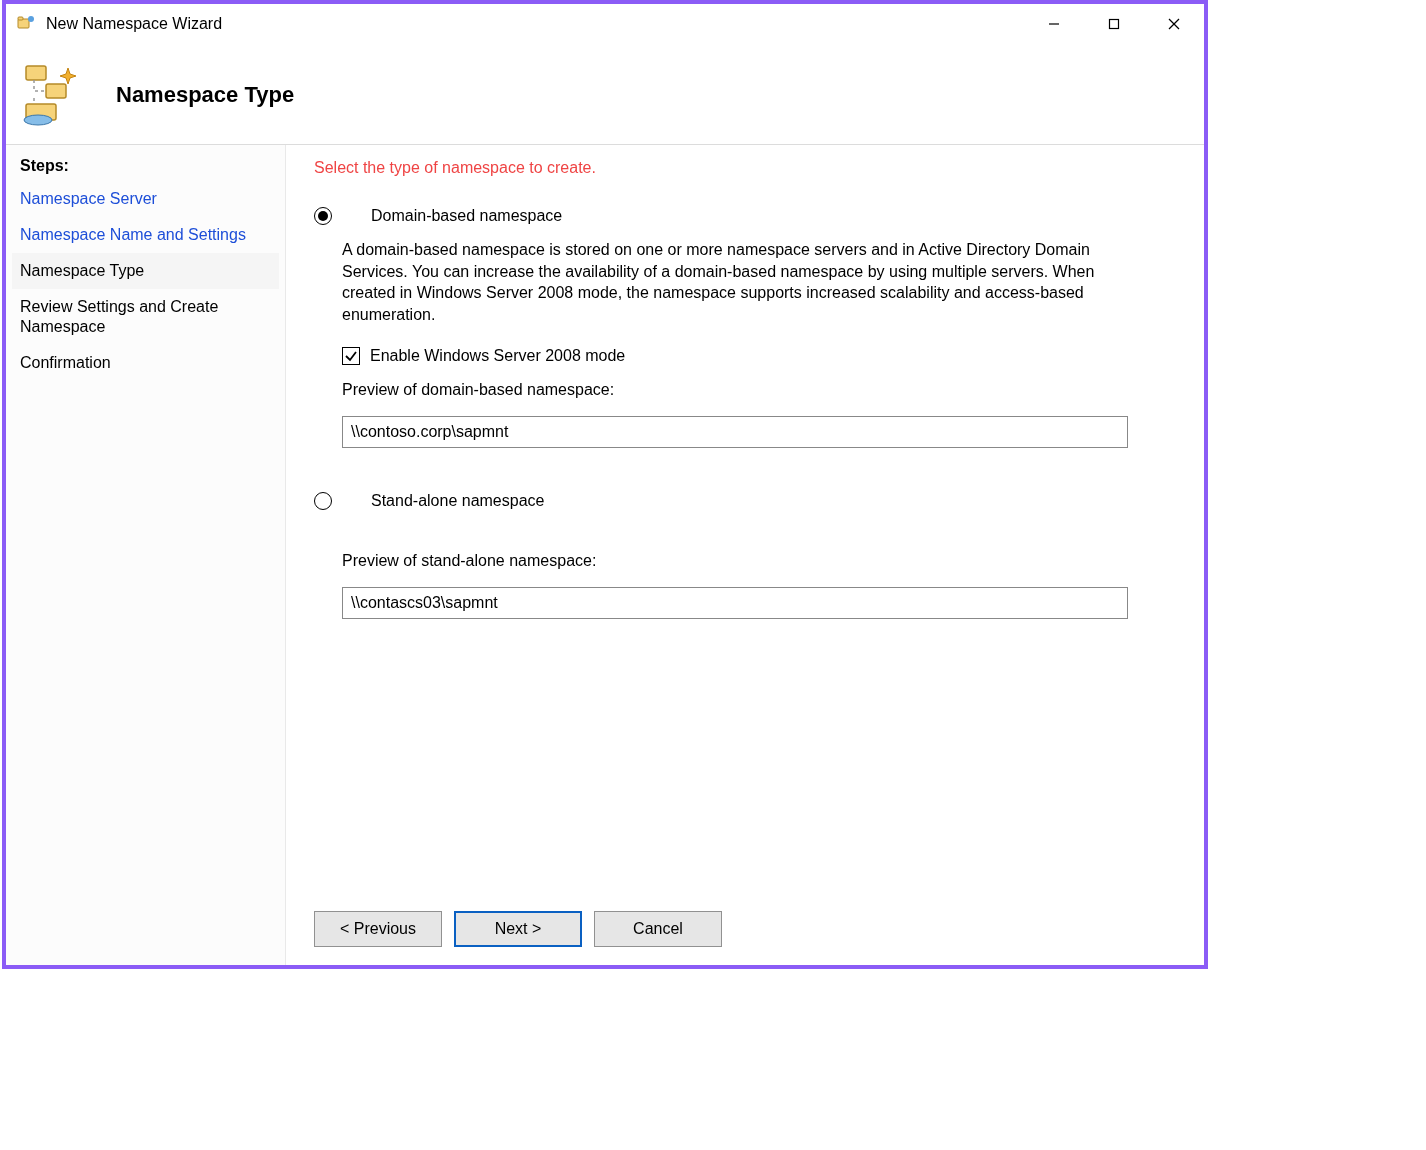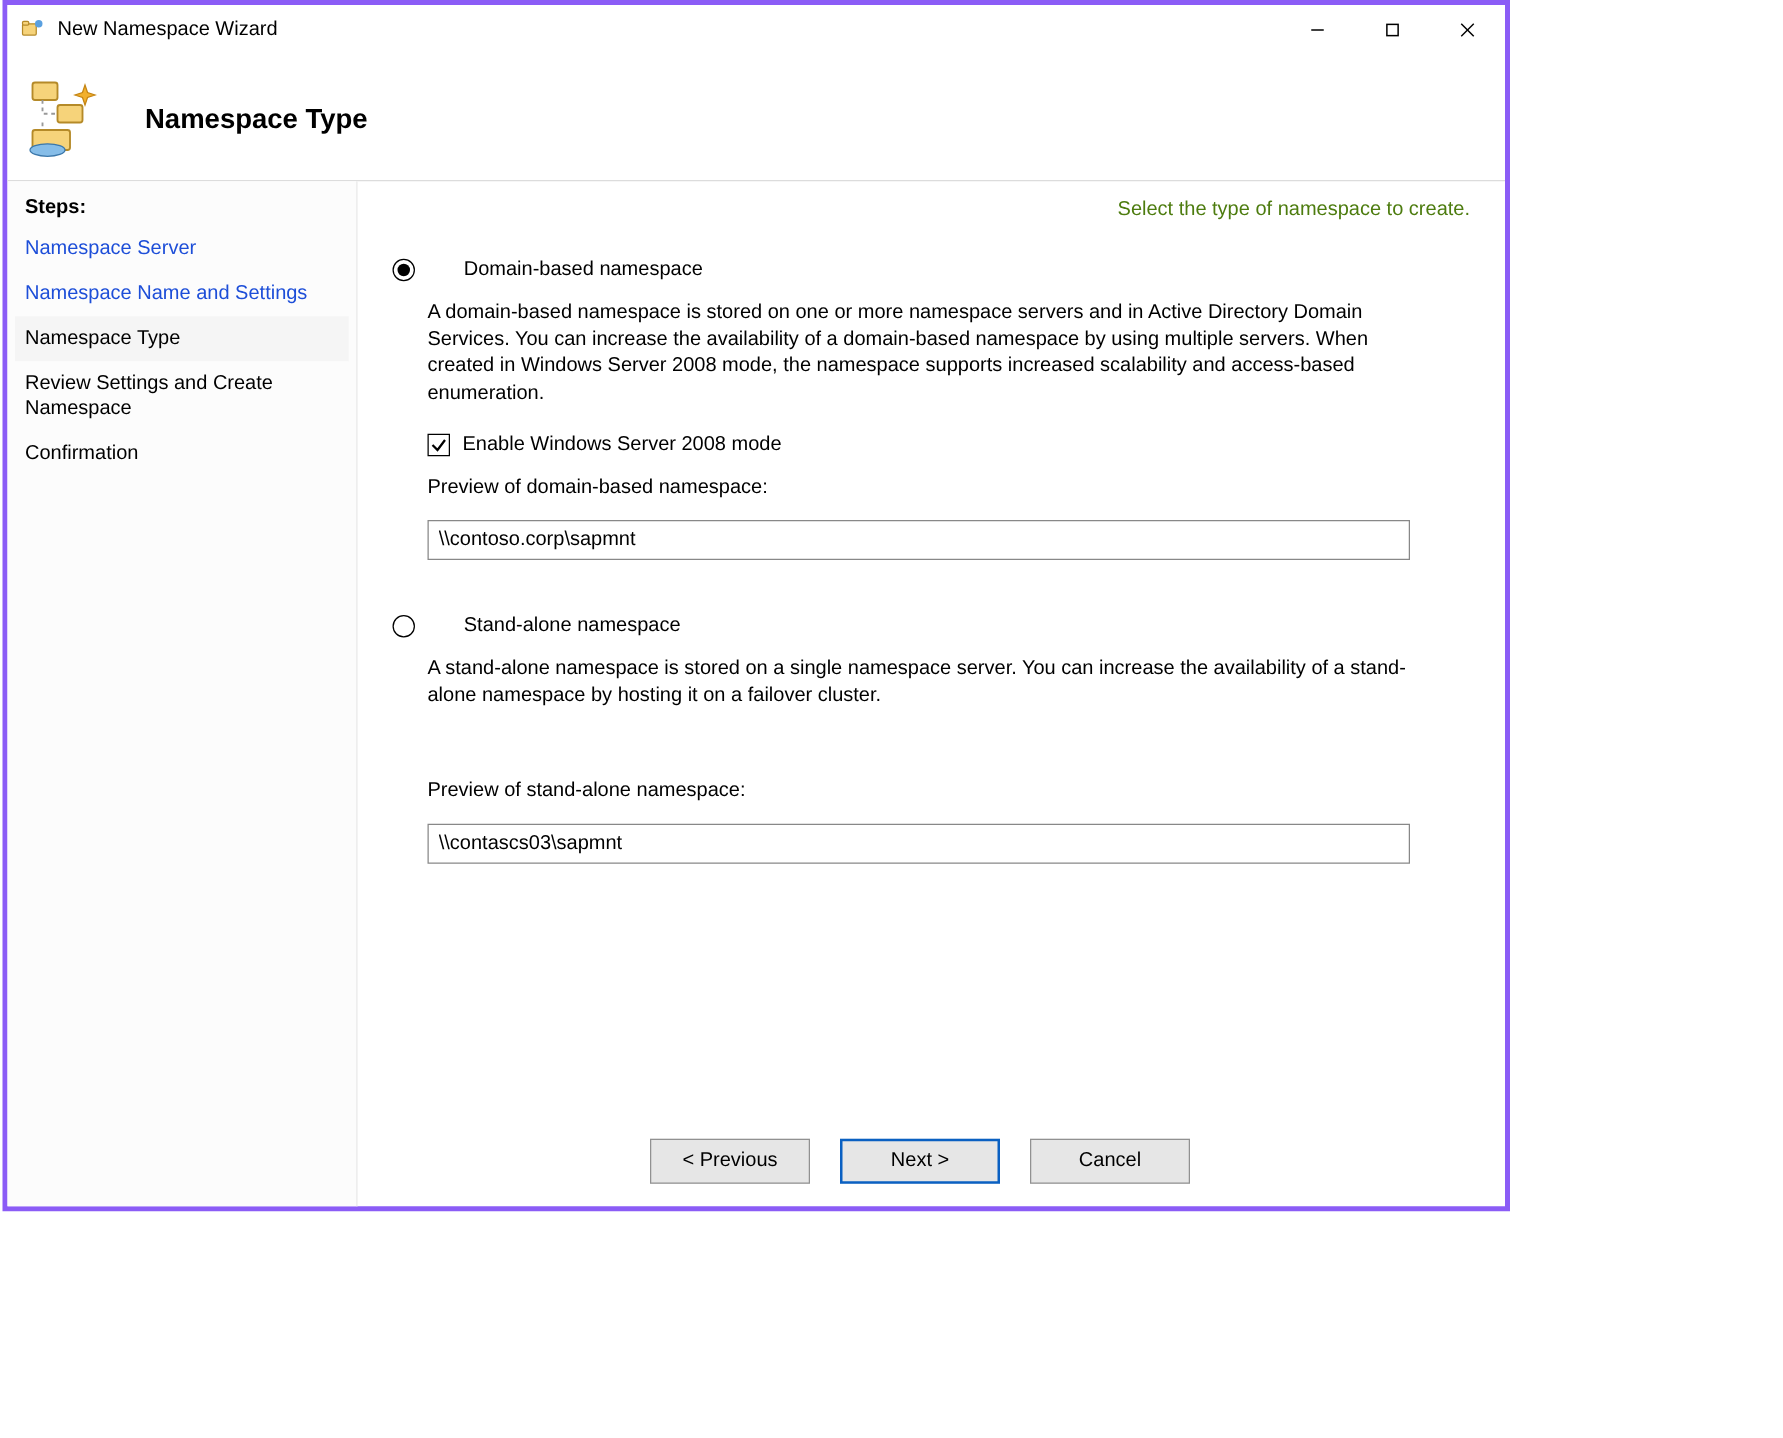--- a/index.html
+++ b/index.html
@@ -69,21 +69,21 @@
   .sidebar .step.current { background:#f5f5f5; color:#000; }
   .sidebar .step.disabled { color:#000; cursor:default; }
 
   .content {
     flex:1 1 auto;
     padding: 14px 28px 0 28px;
     display:flex;
     flex-direction:column;
     position:relative;
   }
-  .instruction { font-size:16px; color:#4d7c0f; margin-bottom: 30px; text-align: right; }
+  .instruction { font-size:16px; color:#ef4444; margin-bottom: 30px; }
 
   .radio-row { display:flex; align-items:center; margin-bottom: 8px; gap: 29px; }
   .radio-box {
     width:18px; height:18px; border:1.5px solid #000; border-radius:50%;
     display:flex; align-items:center; justify-content:center; margin-right:10px;
     background:#fff;
   }
   .radio-box.selected::after {
     content:""; width:10px; height:10px; background:#000; border-radius:50%;
   }
@@ -107,22 +107,22 @@
   }
 
   .section-gap { height: 44px; }
   .section-gap2 { height: 28px; }
 
   
   .footer {
     margin-top:auto;
     padding: 16px 18px 18px 0;
     display:flex;
-    justify-content:center;
-    gap: 24px;
+    justify-content:flex-start;
+    gap: 12px;
   }
   .wbtn {
     min-width:128px; height:36px;
     border:1px solid #919191;
     background:#e6e6e6;
     font-size:16px; color:#000;
     display:flex; align-items:center; justify-content:center;
     padding: 0 14px;
     cursor:pointer;
   }
@@ -211,21 +211,20 @@
 
       <div class="preview-label">Preview of domain-based namespace:</div>
       <input class="preview-input" type="text" readonly="" value="\\contoso.corp\sapmnt" style="">
 
       <div class="section-gap"></div>
 
       <div class="radio-row">
         <span class="radio-box"></span>
         <span class="radio-label">Stand-alone namespace</span>
       </div>
-      <div class="desc">A stand-alone namespace is stored on a single namespace server. You can increase the availability of a stand-alone namespace by hosting it on a failover cluster.</div>
 
       <div class="section-gap2"></div>
 
       <div class="preview-label">Preview of stand-alone namespace:</div>
       <input class="preview-input" type="text" readonly="" value="\\contascs03\sapmnt" style="">
 
       <div class="footer">
         <div class="wbtn">&lt; Previous</div>
         <div class="wbtn default">Next &gt;</div>
         <div class="wbtn">Cancel</div>

